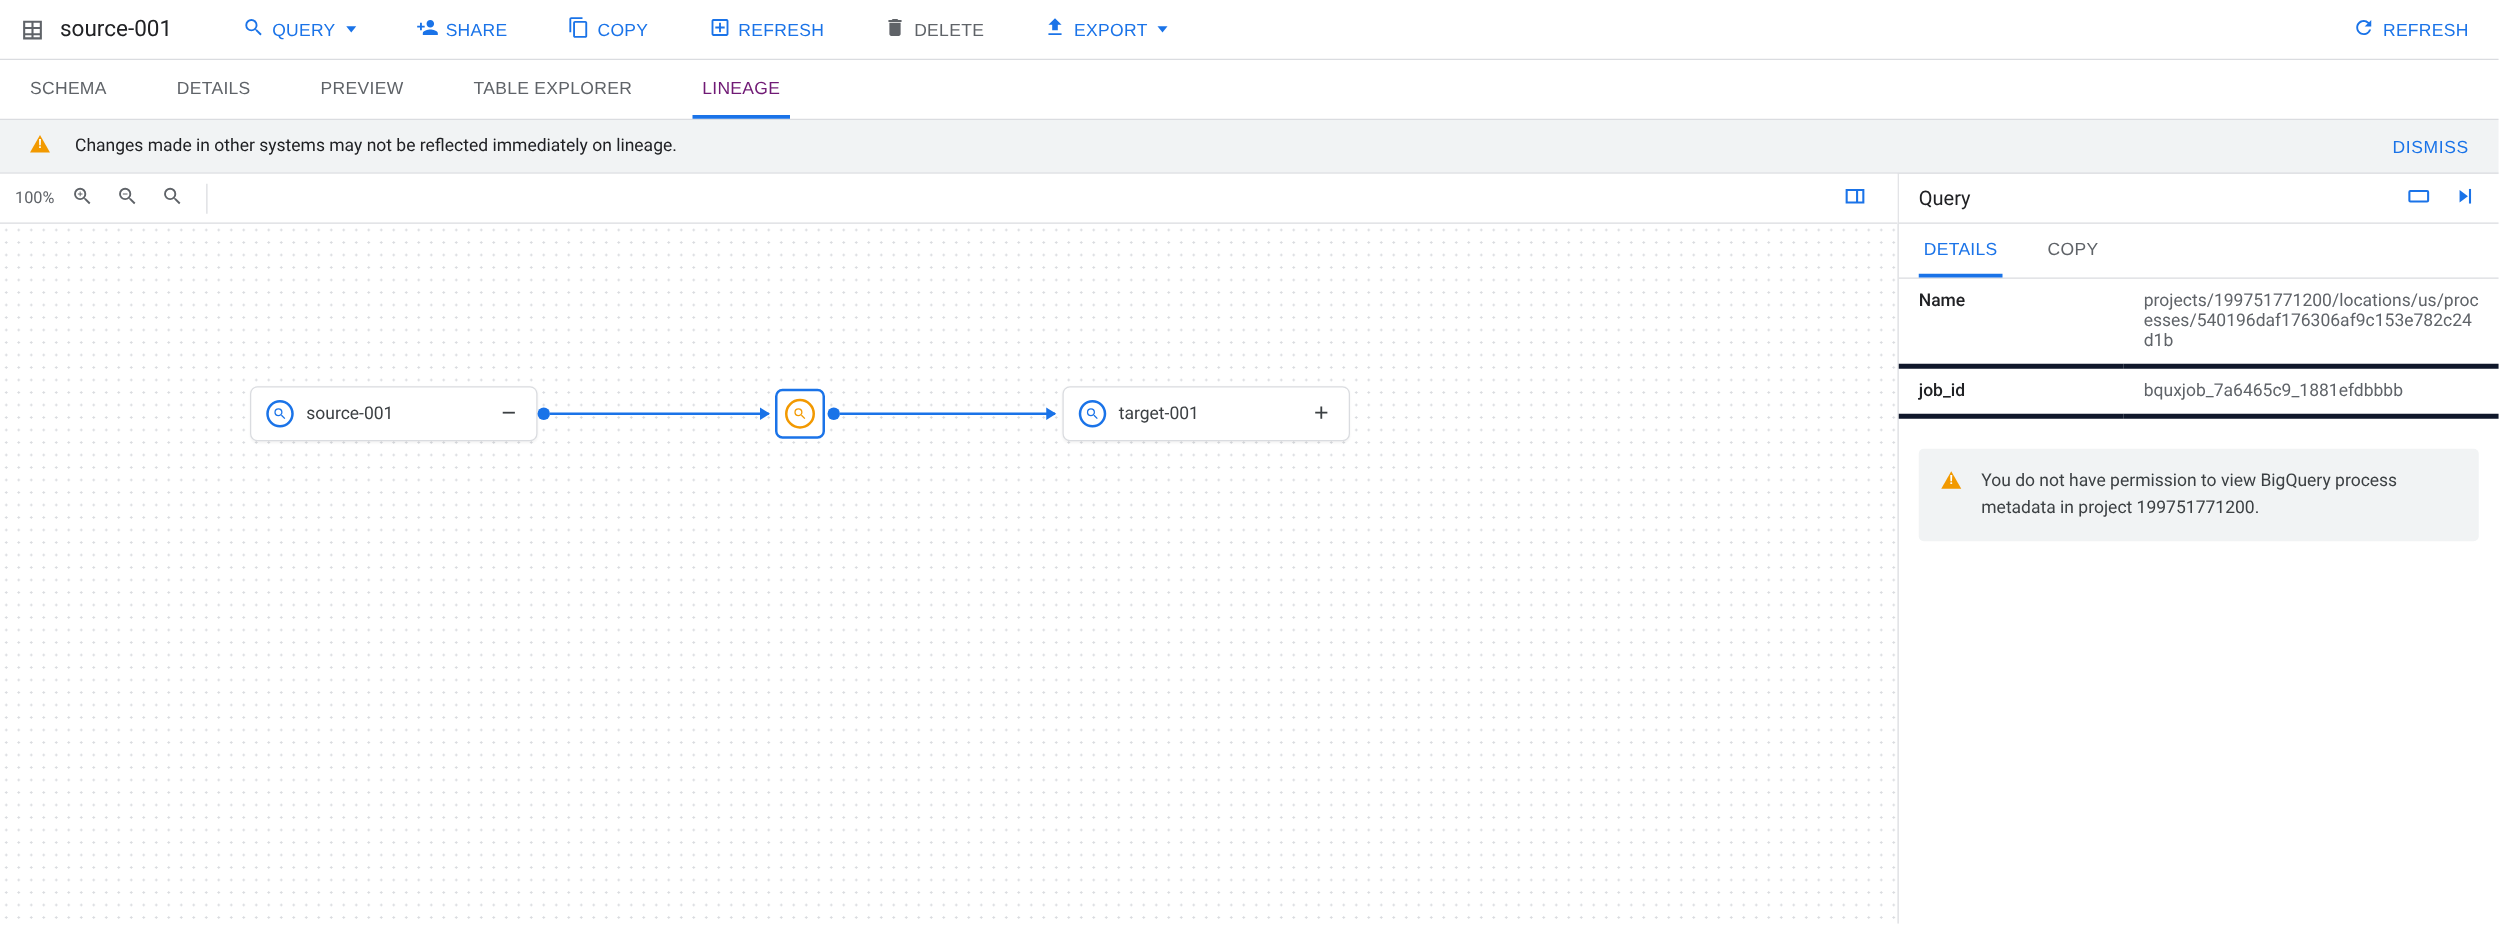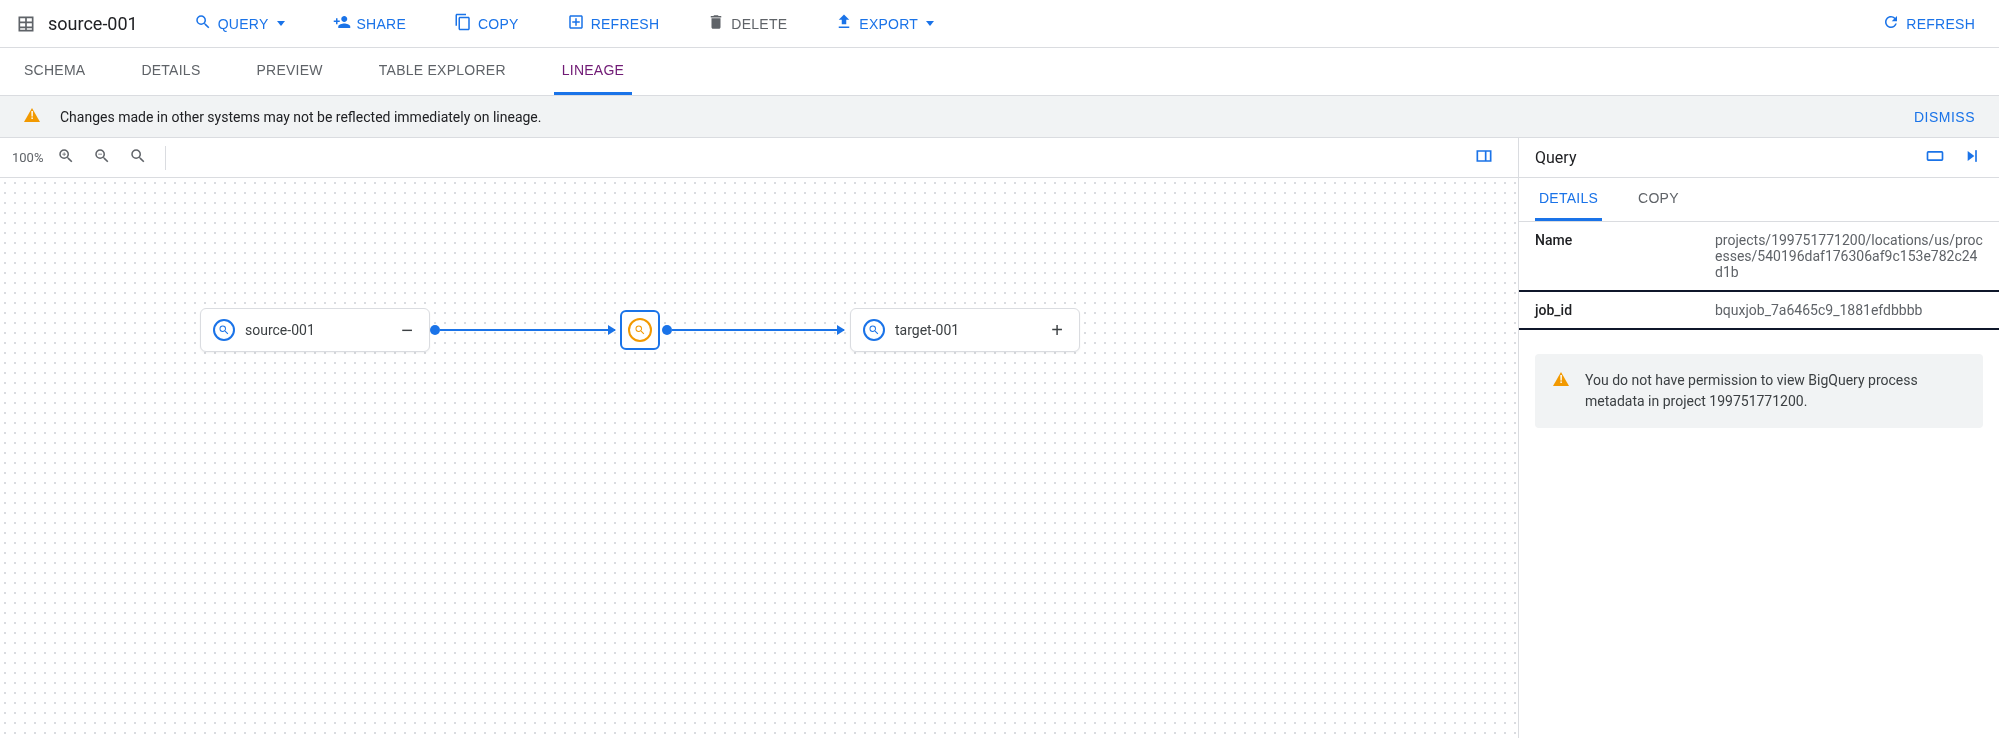--- a/index.html
+++ b/index.html
@@ -68,21 +68,21 @@
 .side-panel { width: 480px; display: flex; flex-direction: column; }
 .side-header { display: flex; align-items: center; padding: 10px 16px; border-bottom: 1px solid #dadce0; height: 40px; }
 .side-title { font-size: 16px; font-weight: 400; color: #202124; }
 .side-header-actions { margin-left: auto; display: flex; gap: 12px; }
 .side-header-actions button { background: none; border: none; cursor: pointer; color: #1a73e8; padding: 2px; }
 .side-tabs { display: flex; border-bottom: 1px solid #dadce0; padding: 0 16px; gap: 32px; }
 .side-tab { background: none; border: none; font-size: 14px; font-weight: 500; color: #5f6368; cursor: pointer; padding: 12px 4px; border-bottom: 3px solid transparent; letter-spacing: 0.25px; }
 .side-tab.active { color: #1a73e8; border-bottom-color: #1a73e8; }
 
 .kv-table { width: 100%; border-collapse: collapse; }
-.kv-table tr { border-bottom: 2px solid #0f172a; }
+.kv-table tr { border-bottom: 4px solid #0f172a; }
 .kv-table td { padding: 10px 16px; vertical-align: top; font-size: 14px; }
 .kv-key { font-weight: 500; color: #202124; width: 180px; }
 .kv-val { color: #5f6368; word-break: break-all; }
 
 .warn-box { margin: 24px 16px; background: #f1f3f4; border-radius: 4px; padding: 16px 18px; display: flex; gap: 16px; }
 .warn-box .warn-icon { flex-shrink: 0; margin-top: 2px; }
 .warn-text { font-size: 14px; color: #3c4043; line-height: 1.5; }
 
 .warn-triangle { width:0; height:0; border-left:8px solid transparent; border-right:8px solid transparent; border-bottom:14px solid #f29900; position: relative; display:inline-block; }
 .warn-triangle::after { content:'!'; position:absolute; left:-2px; top:2px; font-size:10px; color:#fff; font-weight:bold; width:4px; text-align:center; }

